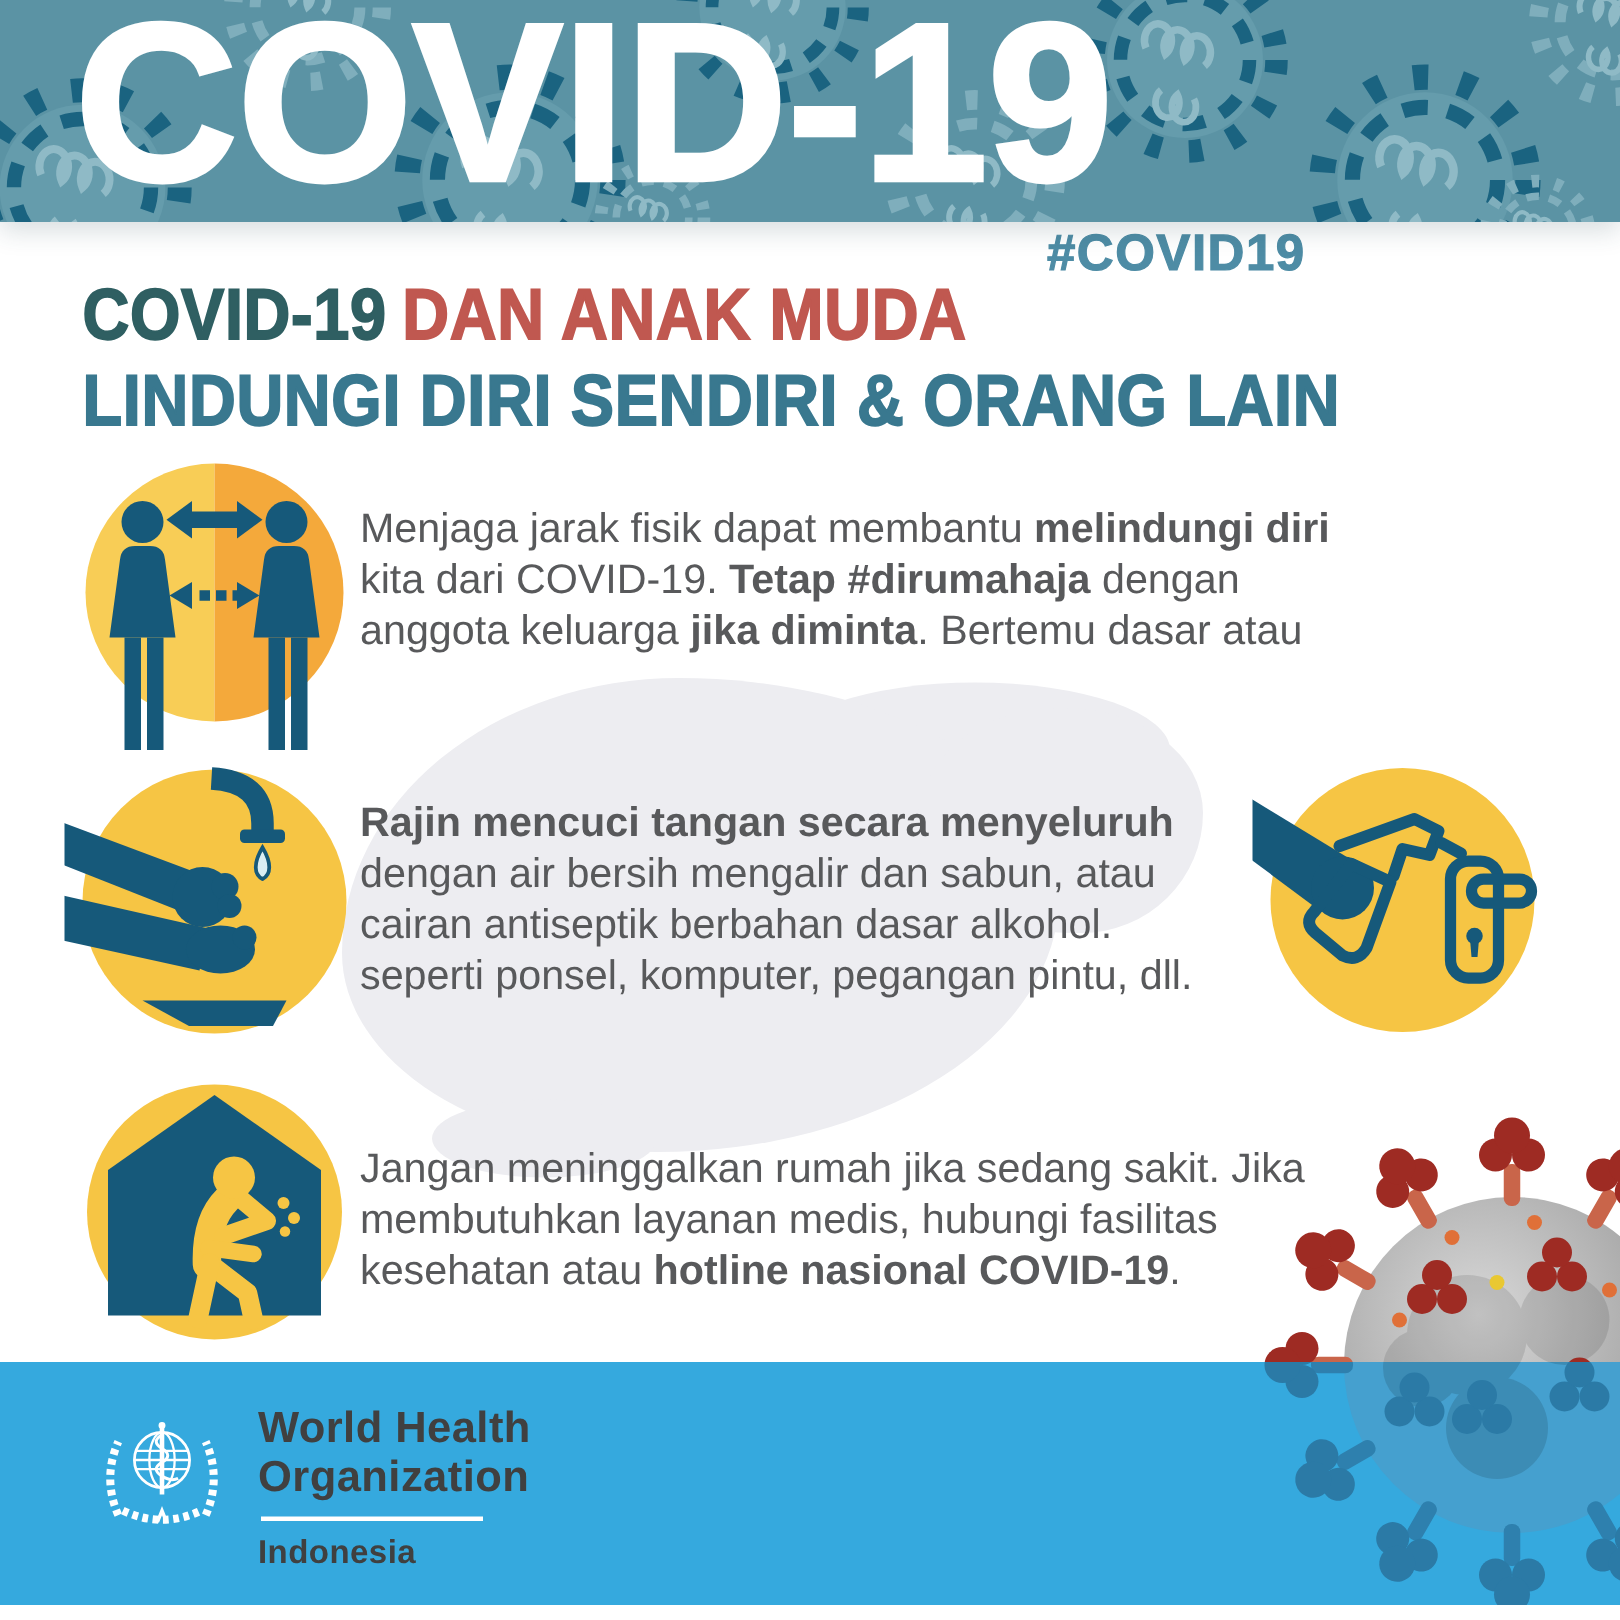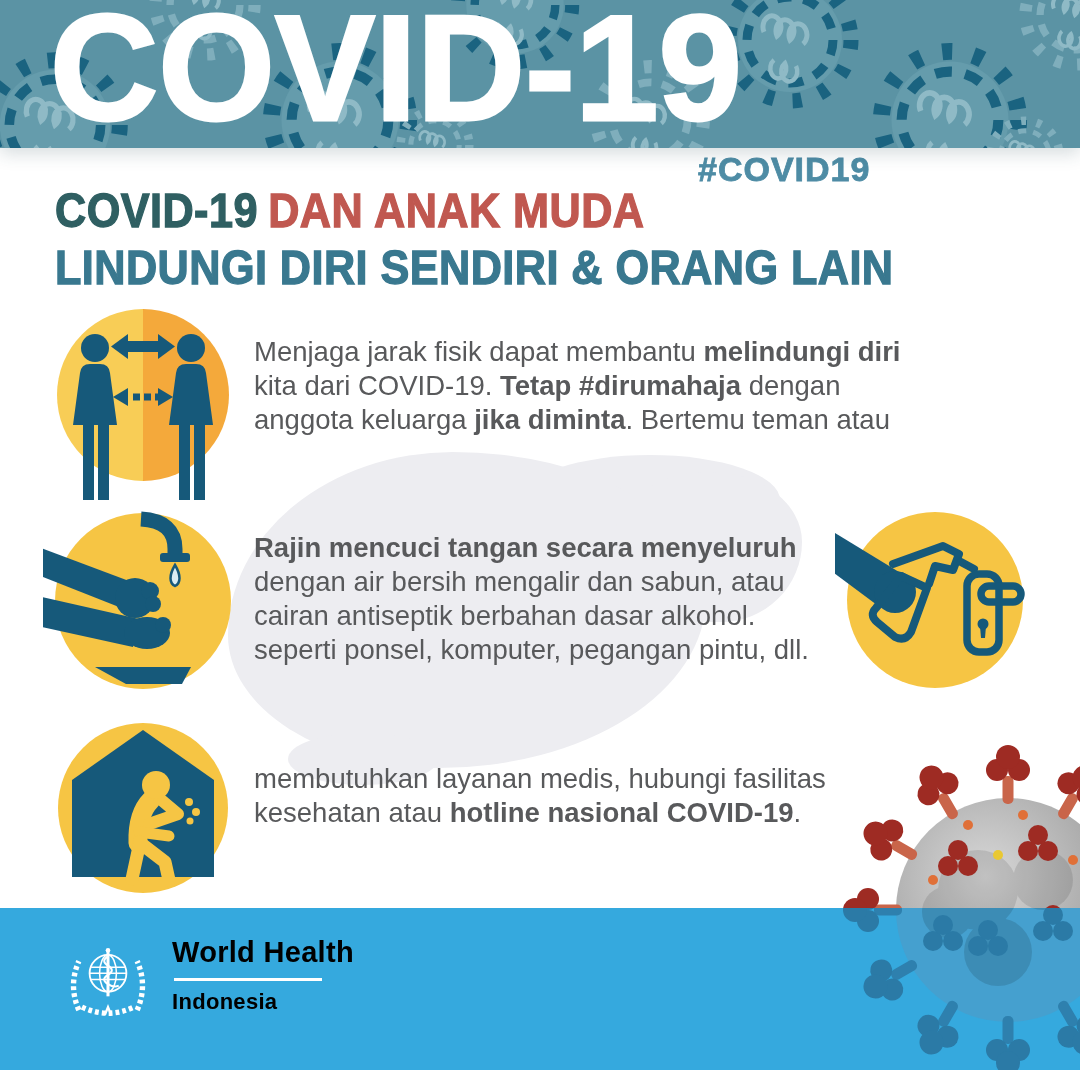--- a/index.html
+++ b/index.html
@@ -34,21 +34,21 @@
 
   
   .blob{position:absolute;background:var(--blob);z-index:0;}
   .blob-1{left:228px;top:452px;width:478px;height:316px;border-radius:47% 53% 56% 44% / 58% 46% 54% 42%;}
   .blob-2{left:612px;top:472px;width:190px;height:150px;border-radius:50% 50% 44% 56% / 52% 48% 55% 45%;}
   .blob-3{left:288px;top:733px;width:150px;height:52px;border-radius:50%;}
   .blob-4{left:520px;top:455px;width:260px;height:90px;border-radius:50%;}
 
   
   .para{position:absolute;left:240px;z-index:2;color:var(--body_text);font-size:27.5px;line-height:34px;}
-  .para .line{white-space:nowrap;margin-left:14px;}
+  .para .line{white-space:nowrap;}
   .para .b{font-weight:bold;}
   #para-0{top:335px;} #para-1{top:531px;} #para-2{top:762px;}
 
   
   .icon{position:absolute;z-index:2;}
   #icon-0{left:43px;top:300px;}
   #icon-1{left:43px;top:501px;}
   #icon-2{left:43px;top:708px;}
   #icon-3{left:835px;top:500px;}
 
@@ -58,21 +58,21 @@
   svg.v-color{--stem:#C9654A;--club:#9E2B23;--acc:#E07038;--yel:#E9C832;}
   svg.v-blue{--stem:#2E80AE;--club:#2B7AA6;--acc:#3E94C2;--yel:#3E94C2;}
   .virus-blue{position:absolute;left:838px;top:0;width:242px;height:162px;overflow:hidden;}
   .virus-blue svg{position:absolute;left:0;top:-168px;}
 
   
   .footer{position:absolute;left:0;top:908px;width:1080px;height:162px;background:var(--footer_blue);
           overflow:hidden;z-index:2;}
   .who{position:absolute;left:62px;top:28px;display:flex;align-items:flex-start;}
   .who-emblem{width:92px;height:82px;margin-right:18px;margin-top:4px;}
-  .who-text{color:#000000;}
+  .who-text{color:#404040;}
   .who-name{font-size:29px;font-weight:bold;line-height:33px;letter-spacing:.3px;}
   .who-rule{width:148px;height:2.5px;background:#fff;margin:9px 0 8px 2px;}
   .who-region{font-size:22px;font-weight:bold;letter-spacing:.3px;}
 </style>
 </head>
 <body>
 
 <div class="canvas">
 
   <header class="banner">
@@ -110,29 +110,30 @@
   </div>
 
   <div class="blob blob-4"></div>
   <div class="blob blob-1"></div>
   <div class="blob blob-2"></div>
   <div class="blob blob-3"></div>
 
   <div class="para" id="para-0">
       <div class="line"><span>Menjaga jarak fisik dapat membantu </span><span class="b">melindungi diri</span></div>
       <div class="line"><span>kita dari COVID-19. </span><span class="b">Tetap #dirumahaja</span><span> dengan</span></div>
-      <div class="line"><span>anggota keluarga </span><span class="b">jika diminta</span><span>. Bertemu teman atau</span></div>
+      <div class="line"><span>anggota keluarga </span><span class="b">jika diminta</span><span>. Bertemu dasar atau</span></div>
     </div>
   <div class="para" id="para-1">
       <div class="line"><span class="b">Rajin mencuci tangan secara menyeluruh</span></div>
       <div class="line"><span>dengan air bersih mengalir dan sabun, atau</span></div>
       <div class="line"><span>cairan antiseptik berbahan dasar alkohol.</span></div>
       <div class="line"><span>seperti ponsel, komputer, pegangan pintu, dll.</span></div>
     </div>
   <div class="para" id="para-2">
+      <div class="line"><span>Jangan meninggalkan rumah jika sedang sakit. Jika</span></div>
       <div class="line"><span>membutuhkan layanan medis, hubungi fasilitas</span></div>
       <div class="line"><span>kesehatan atau </span><span class="b">hotline nasional COVID-19</span><span>.</span></div>
     </div>
 
   <svg class="icon" id="icon-0" width="200" height="235" viewBox="0 0 200 235" xmlns="http://www.w3.org/2000/svg" aria-label="physical-distancing-icon">
     <path d="M100,9 A86,86 0 0 0 100,181 Z" fill="var(--icon_yellow_light)"></path>
     <path d="M100,9 A86,86 0 0 1 100,181 Z" fill="var(--icon_orange)"></path>
     <g fill="var(--icon_teal)">
       <circle cx="52" cy="48" r="14"></circle>
       <path d="M30,125 L37,73 Q38,64 47,64 L57,64 Q66,64 67,73 L74,125 Z"></path>
@@ -304,19 +305,20 @@
           <path d="M60,18 q-10,6 0,12 q10,6 0,12 q-10,6 0,12 q8,5 14,2" stroke-width="2.6"></path>
           <path d="M22,88 Q8,56 22,24" stroke-width="7" stroke-dasharray="5 4"></path>
           <path d="M98,88 Q112,56 98,24" stroke-width="7" stroke-dasharray="5 4"></path>
           <path d="M26,84 Q60,100 94,84" stroke-width="7" stroke-dasharray="5 4"></path>
           <path d="M56,94 L60,84 L64,94" stroke-width="3"></path>
         </g>
         <circle cx="60" cy="10" r="3" fill="#fff"></circle>
       </svg>
       <div class="who-text">
         <div class="who-name">World Health</div>
+        <div class="who-name">Organization</div>
         <div class="who-rule"></div>
         <div class="who-region">Indonesia</div>
       </div>
     </div>
   </footer>
 
 </div>
 
 </body></html>

